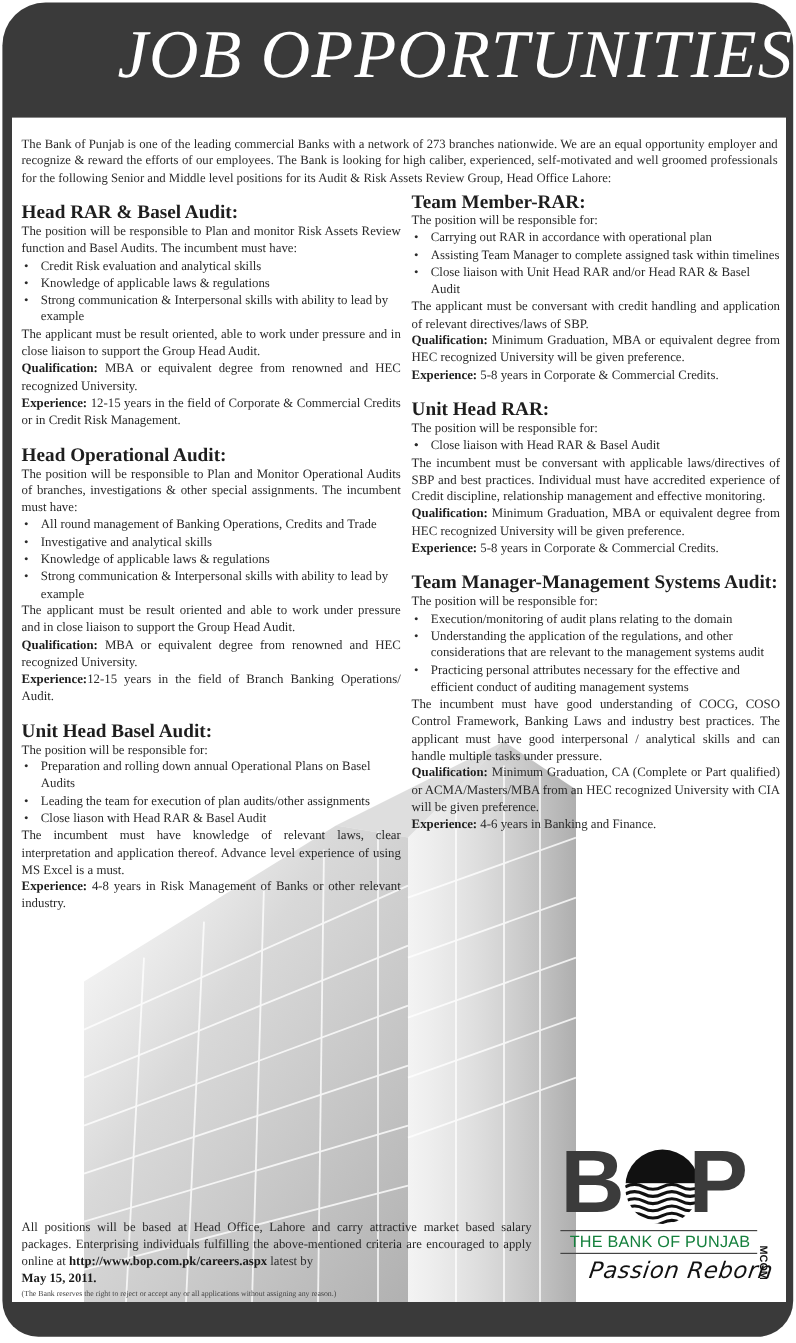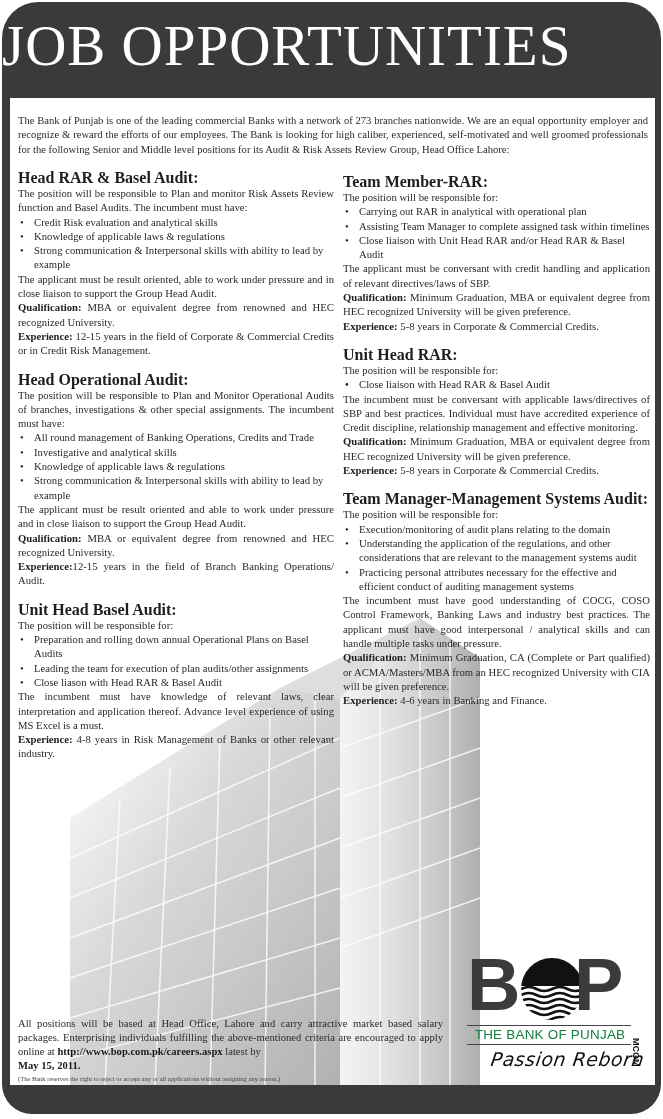--- a/index.html
+++ b/index.html
@@ -2,40 +2,40 @@
 <html><head>
   <meta charset="utf-8">
   <style>
     html, body { margin: 0; padding: 0; background: #ffffff; }
     body { width: 663px; height: 1119px; overflow: hidden; position: relative; }
     .frame {
       position: absolute; left: 2px; top: 2px; width: 659px; height: 1112px;
       background: #3a3a3a; border-radius: 36px 36px 30px 30px;
     }
     .title {
-      position: absolute; left: 0; top: 14px; width: 659px; text-align: left;
+      position: absolute; left: 0; top: 14px; width: 659px; text-align: right;
       font-family: "Liberation Serif", "DejaVu Serif", serif;
-      color: #ffffff; font-size: 57px; letter-spacing: 1px; line-height: 60px;
+      color: #ffffff; font-size: 57px; letter-spacing: 1px; line-height: 60px; font-style: italic;
     }
     .panel {
       position: absolute; left: 8px; top: 96px; width: 645px; height: 987px;
       background: #ffffff; overflow: hidden;
     }
     .bg-art { position: absolute; left: 0; top: 0; width: 645px; height: 987px; }
     .content {
       position: absolute; left: 0; top: 0; width: 645px; height: 987px;
       font-family: "Liberation Serif", "DejaVu Serif", serif; color: #2a2a2a; padding-left: 12px;
     }
     .intro {
       position: absolute; left: 8px; top: 5px; width: 630px;
       font-size: 10.6px; line-height: 14.5px; text-align: justify;
     }
     .col { position: absolute; font-size: 10.7px; line-height: 14.3px; }
     .col.left { left: 8px; top: 72px; width: 316px; }
-    .col.right { left: 333px; top: 76px; width: 307px; }
+    .col.right { left: 333px; top: 63px; width: 307px; }
     .job { margin-bottom: 14px; }
     .job h2 {
       margin: 0; font-size: 16px; line-height: 16px; font-weight: bold; color: #1e1e1e;
     }
     .job p { margin: 0; text-align: justify; }
     .job ul { margin: 0; padding: 0; list-style: none; }
     .job li { position: relative; padding-left: 16px; }
     .job li .bullet { position: absolute; left: 2px; top: 0; }
     .label { font-weight: bold; color: #1e1e1e; }
     .footer {
@@ -158,21 +158,21 @@
           <p><span class="label">Experience:</span><span> 4-8 years in Risk Management of Banks or other relevant industry.</span></p>
         </div>
       </div>
 
       <div class="col right">
 
         <div class="job">
           <h2>Team Member-RAR:</h2>
           <p>The position will be responsible for:</p>
           <ul>
-            <li><span class="bullet">•</span><span>Carrying out RAR in analytical with operational plan</span></li>
+            <li><span class="bullet">•</span><span>Carrying out RAR in accordance with operational plan</span></li>
             <li><span class="bullet">•</span><span>Assisting Team Manager to complete assigned task within timelines</span></li>
             <li><span class="bullet">•</span><span>Close liaison with Unit Head RAR and/or Head RAR &amp; Basel Audit</span></li>
           </ul>
           <p>The applicant must be conversant with credit handling and application of relevant directives/laws of SBP.</p>
           <p><span class="label">Qualification:</span><span> Minimum Graduation, MBA or equivalent degree from HEC recognized University will be given preference.</span></p>
           <p><span class="label">Experience:</span><span> 5-8 years in Corporate &amp; Commercial Credits.</span></p>
         </div>
 
         <div class="job">
           <h2>Unit Head RAR:</h2>

